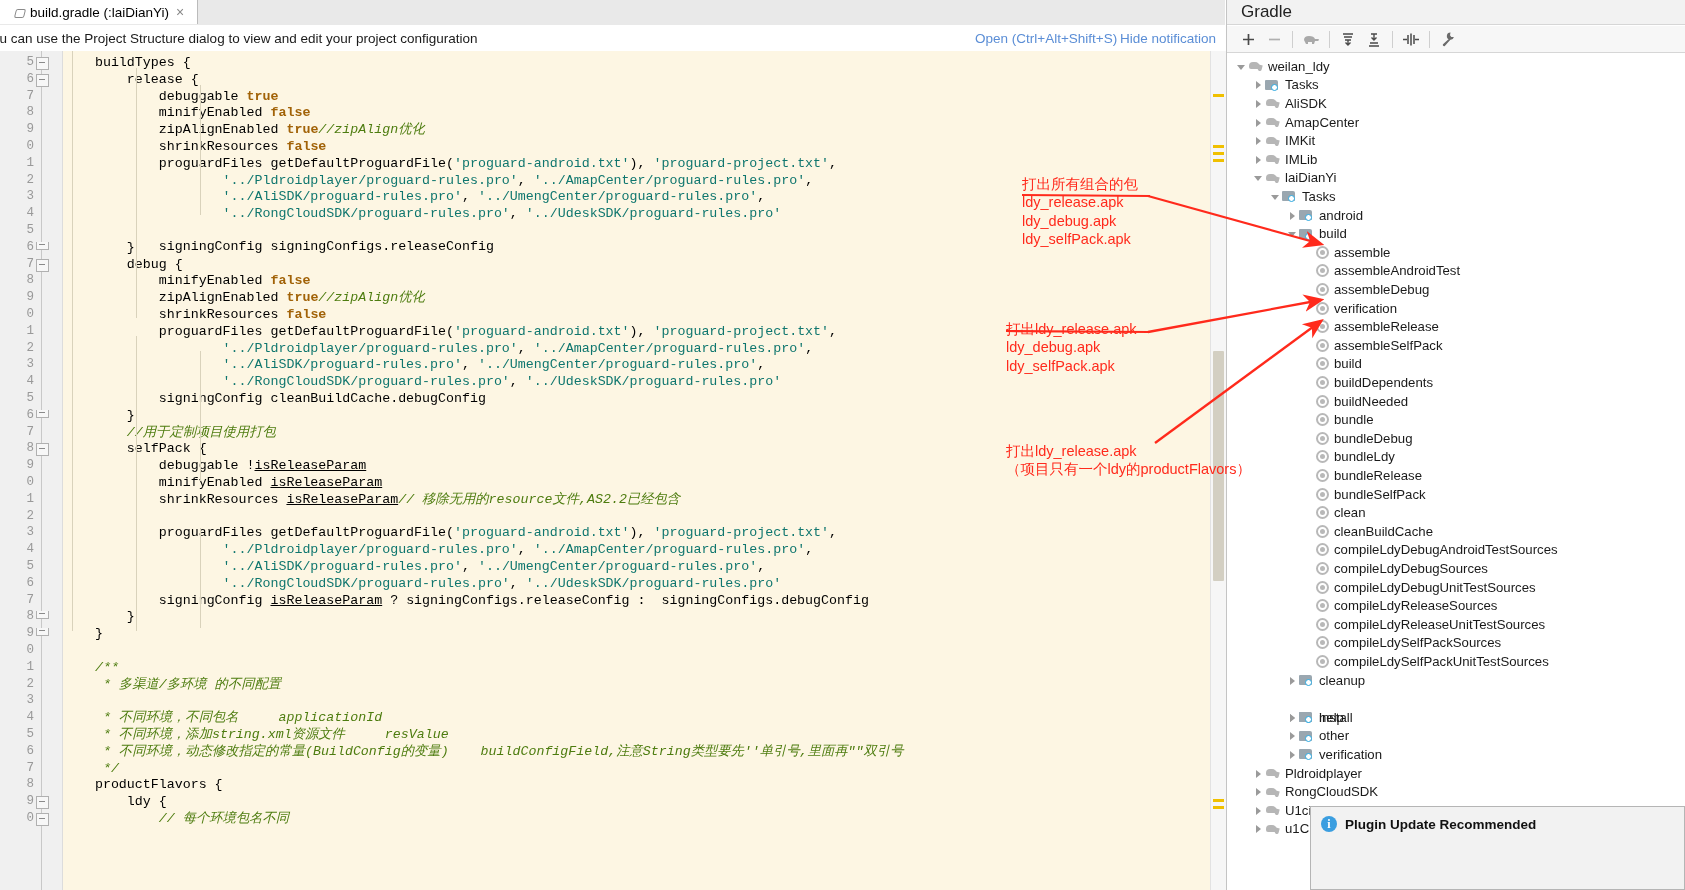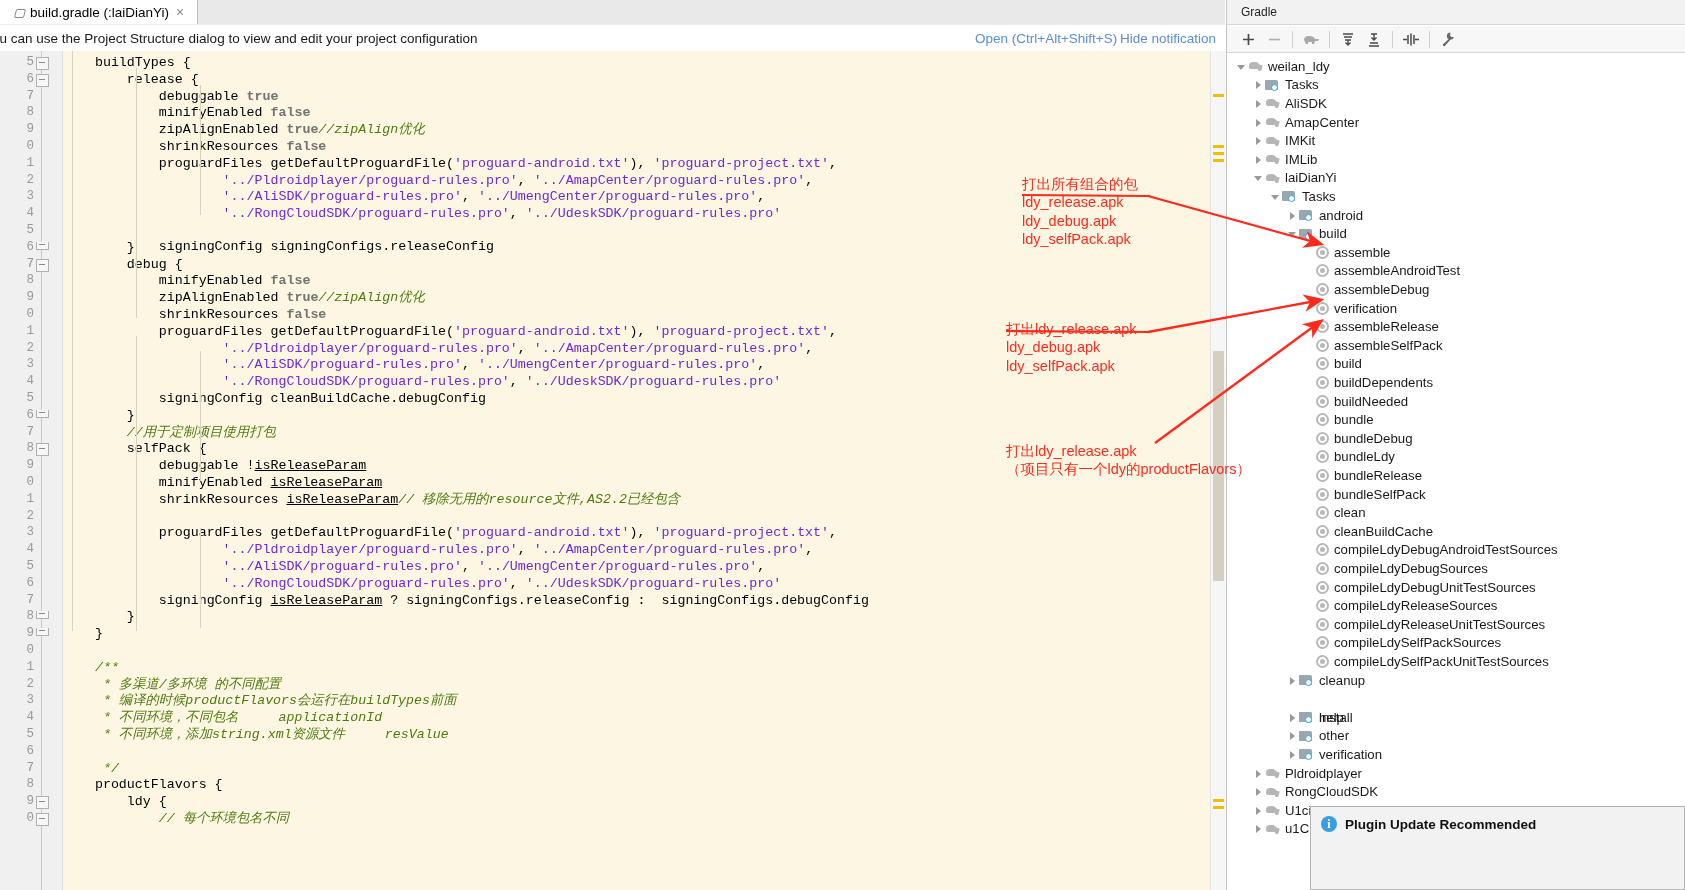--- a/index.html
+++ b/index.html
@@ -34,36 +34,36 @@
   .lnum{position:absolute;right:28px;font-size:12.5px;color:#999;font-family:"Liberation Mono", monospace;text-align:right;}
   .foldline{position:absolute;left:41px;top:0;width:1px;height:839px;background:#c8c8c8;}
   .foldmark{position:absolute;left:36px;width:11px;height:11px;border:1px solid #b0b0b0;background:#f7f7f7;}
   .foldmark.minus:after{content:"";position:absolute;left:2px;top:4px;width:6px;height:1px;background:#8a8a8a;}
   .foldmark.end{height:7px;border-top:none;}
   .foldmark.end:after{content:"";position:absolute;left:2px;top:2px;width:6px;height:1px;background:#8a8a8a;}
 
   .code{position:absolute;left:63px;top:51px;width:1147px;height:839px;background:#fdf6e3;overflow:hidden;}
   .cline{position:absolute;left:0;font-family:"Liberation Mono", monospace;font-size:13.3px;
      white-space:pre;line-height:16.8px;color:#000;}
-  .k{color:#737373;font-weight:bold;}
-  .str{color:#6d28d9;}
+  .k{color:#a16207;font-weight:bold;}
+  .str{color:#0f766e;}
   .cmt{color:#4d7c0f;font-style:italic;}
   .und{text-decoration:underline;}
 
   .indent-guide{position:absolute;width:1px;background:#d9d2bb;}
 
   
   .editor-strip{position:absolute;left:1210px;top:51px;width:15px;height:839px;background:#f6f6f6;border-left:1px solid #e2e2e2;}
   .mark-yellow{position:absolute;left:2px;width:11px;height:3px;background:#f0c000;}
   .scroll-thumb{position:absolute;left:2px;width:11px;background:#d3cfc2;border-radius:1px;}
 
   
   .gradle-pane{position:absolute;left:1226px;top:0;width:459px;height:890px;background:#ffffff;border-left:1px solid #c4c4c4;}
   .gradle-title{position:absolute;left:0;top:0;width:459px;height:25px;background:#f2f2f2;border-bottom:1px solid #d6d6d6;
-     display:flex;align-items:center;padding-left:14px;box-sizing:border-box;font-size:12px;color:#222;}
+     display:flex;align-items:center;padding-left:14px;box-sizing:border-box;font-size:17px;color:#222;}
   .gradle-toolbar{position:absolute;left:0;top:26px;width:459px;height:27px;background:#f7f7f7;border-bottom:1px solid #d6d6d6;
      display:flex;align-items:center;padding-left:8px;box-sizing:border-box;}
   .tb-btn{width:26px;height:23px;display:flex;align-items:center;justify-content:center;cursor:pointer;position:relative;}
   .tb-sep{width:1px;height:17px;background:#cfcfcf;margin:0 5px;}
 
   .tree{position:absolute;left:0;top:54px;width:459px;height:836px;overflow:hidden;background:#fff;}
   .node{position:absolute;height:18.6px;display:flex;align-items:center;white-space:nowrap;cursor:pointer;}
   .arrow{width:13px;height:13px;position:relative;flex:0 0 auto;}
   .arrow.closed:after{content:"";position:absolute;left:4px;top:3px;border-left:5px solid #9a9a9a;
       border-top:4px solid transparent;border-bottom:4px solid transparent;}
@@ -211,23 +211,23 @@
         <div class="cline" style="top: 474.4px;">            proguardFiles getDefaultProguardFile(<span class="str">'proguard-android.txt'</span>), <span class="str">'proguard-project.txt'</span>,</div>
         <div class="cline" style="top: 491.2px;">                    <span class="str">'../Pldroidplayer/proguard-rules.pro'</span>, <span class="str">'../AmapCenter/proguard-rules.pro'</span>,</div>
         <div class="cline" style="top: 508px;">                    <span class="str">'../AliSDK/proguard-rules.pro'</span>, <span class="str">'../UmengCenter/proguard-rules.pro'</span>,</div>
         <div class="cline" style="top: 524.8px;">                    <span class="str">'../RongCloudSDK/proguard-rules.pro'</span>, <span class="str">'../UdeskSDK/proguard-rules.pro'</span></div>
         <div class="cline" style="top: 541.6px;">            signingConfig <span class="und">isReleaseParam</span> ? signingConfigs.releaseConfig :  signingConfigs.debugConfig</div>
         <div class="cline" style="top: 558.4px;">        }</div>
         <div class="cline" style="top: 575.2px;">    }</div>
         <div class="cline" style="top: 592px;">&nbsp;</div>
         <div class="cline" style="top: 608.8px;"><span class="cmt">    /**</span></div>
         <div class="cline" style="top: 625.6px;"><span class="cmt">     * 多渠道/多环境 的不同配置</span></div>
-        <div class="cline" style="top: 642.4px;"><span class="cmt">     * 编译的时候productFlavors会运行在buildTypes前面</span></div>
         <div class="cline" style="top: 659.2px;"><span class="cmt">     * 不同环境，不同包名     applicationId</span></div>
         <div class="cline" style="top: 676px;"><span class="cmt">     * 不同环境，添加string.xml资源文件     resValue</span></div>
+        <div class="cline" style="top: 692.8px;"><span class="cmt">     * 不同环境，动态修改指定的常量(BuildConfig的变量)    buildConfigField,注意String类型要先''单引号,里面再""双引号</span></div>
         <div class="cline" style="top: 709.6px;"><span class="cmt">     */</span></div>
         <div class="cline" style="top: 726.4px;">    productFlavors {</div>
         <div class="cline" style="top: 743.2px;">        ldy {</div>
         <div class="cline" style="top: 760px;"><span class="cmt">            // 每个环境包名不同</span></div>
         <div class="indent-guide" style="left: 9px; top: 0px; height: 580px;"></div>
         <div class="indent-guide" style="left: 73px; top: 17px; height: 250px;"></div>
         <div class="indent-guide" style="left: 73px; top: 285px; height: 295px;"></div>
         <div class="indent-guide" style="left: 137px; top: 34px; height: 130px;"></div>
         <div class="indent-guide" style="left: 137px; top: 300px; height: 130px;"></div>
         <div class="indent-guide" style="left: 137px; top: 477px; height: 100px;"></div>

